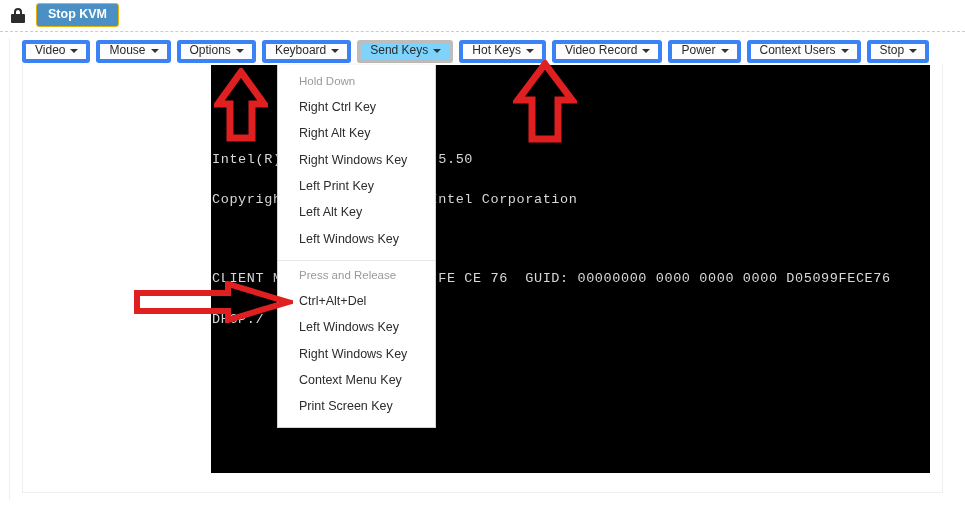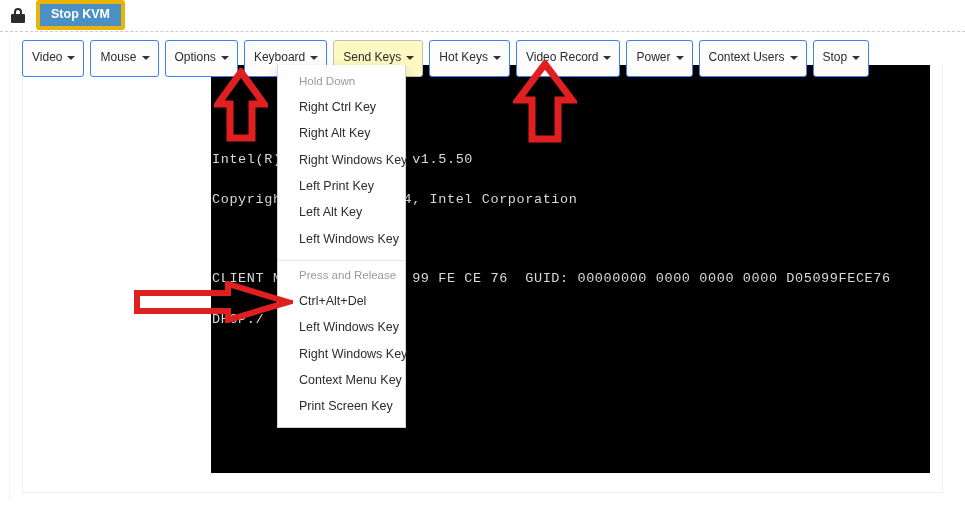--- a/index.html
+++ b/index.html
@@ -38,21 +38,21 @@
     border-radius: 4px 4px 0 0;
   }
   .lock-icon .body {
     position: absolute; left: 0; top: 6px;
     width: 14px; height: 9px;
     background: #2c2c2c;
     border-radius: 1px;
   }
   .btn-stop-kvm {
     background: #4a90c4;
-    border: 4px solid #eab308;
+    border: 1px solid #eab308;
     color: #ffffff;
     font-size: 12.5px;
     font-weight: bold;
     padding: 4px 11px 5px 11px;
     border-radius: 3px;
     line-height: 1;
     cursor: pointer;
   }
 
   
@@ -65,32 +65,32 @@
   
   .toolbar {
     position: absolute; left: 22px; top: 40px;
     display: flex; align-items: flex-start;
     gap: 6px;
     z-index: 5;
   }
   .menu-btn {
     display: inline-flex; align-items: center;
     background: #fdfdfd;
-    border: 1px solid #3b82f6;
+    border: 4px solid #3b82f6;
     border-radius: 3px;
     font-size: 12px;
     color: #2b2b2b;
     padding: 4px 8px 5px 9px;
     line-height: 1.1;
     white-space: nowrap;
     cursor: pointer;
-    height: 37px;
+    height: 23px;
   }
   .menu-btn.active {
-    background: #fef9c3;
+    background: #7dd3fc;
     border-color: #bdbdbd;
   }
   .caret {
     display: inline-block;
     margin-left: 5px;
     width: 0; height: 0;
     border-left: 4px solid transparent;
     border-right: 4px solid transparent;
     border-top: 4px solid #333333;
   }
@@ -128,21 +128,21 @@
   }
   .cline { display: block; height: 20px; }
   .cline.l1 { padding-left: 1px; padding-top: 45px; }
   .cline.l2 { padding-left: 1px; }
   .cline.l3 { padding-left: 1px; padding-top: 19px; }
   .cline.l4 { padding-left: 1px; }
 
   
   .dropdown {
     position: absolute; left: 277px; top: 65px;
-    width: 129px;
+    width: 159px;
     background: #ffffff;
     border: 1px solid #d4d4d4;
     border-top: none;
     box-shadow: 0 5px 11px rgba(0,0,0,0.17);
     padding: 6px 0 7px 0;
     z-index: 20;
   }
   .dd-header {
     font-size: 11.5px;
     color: #9a9a9a;

